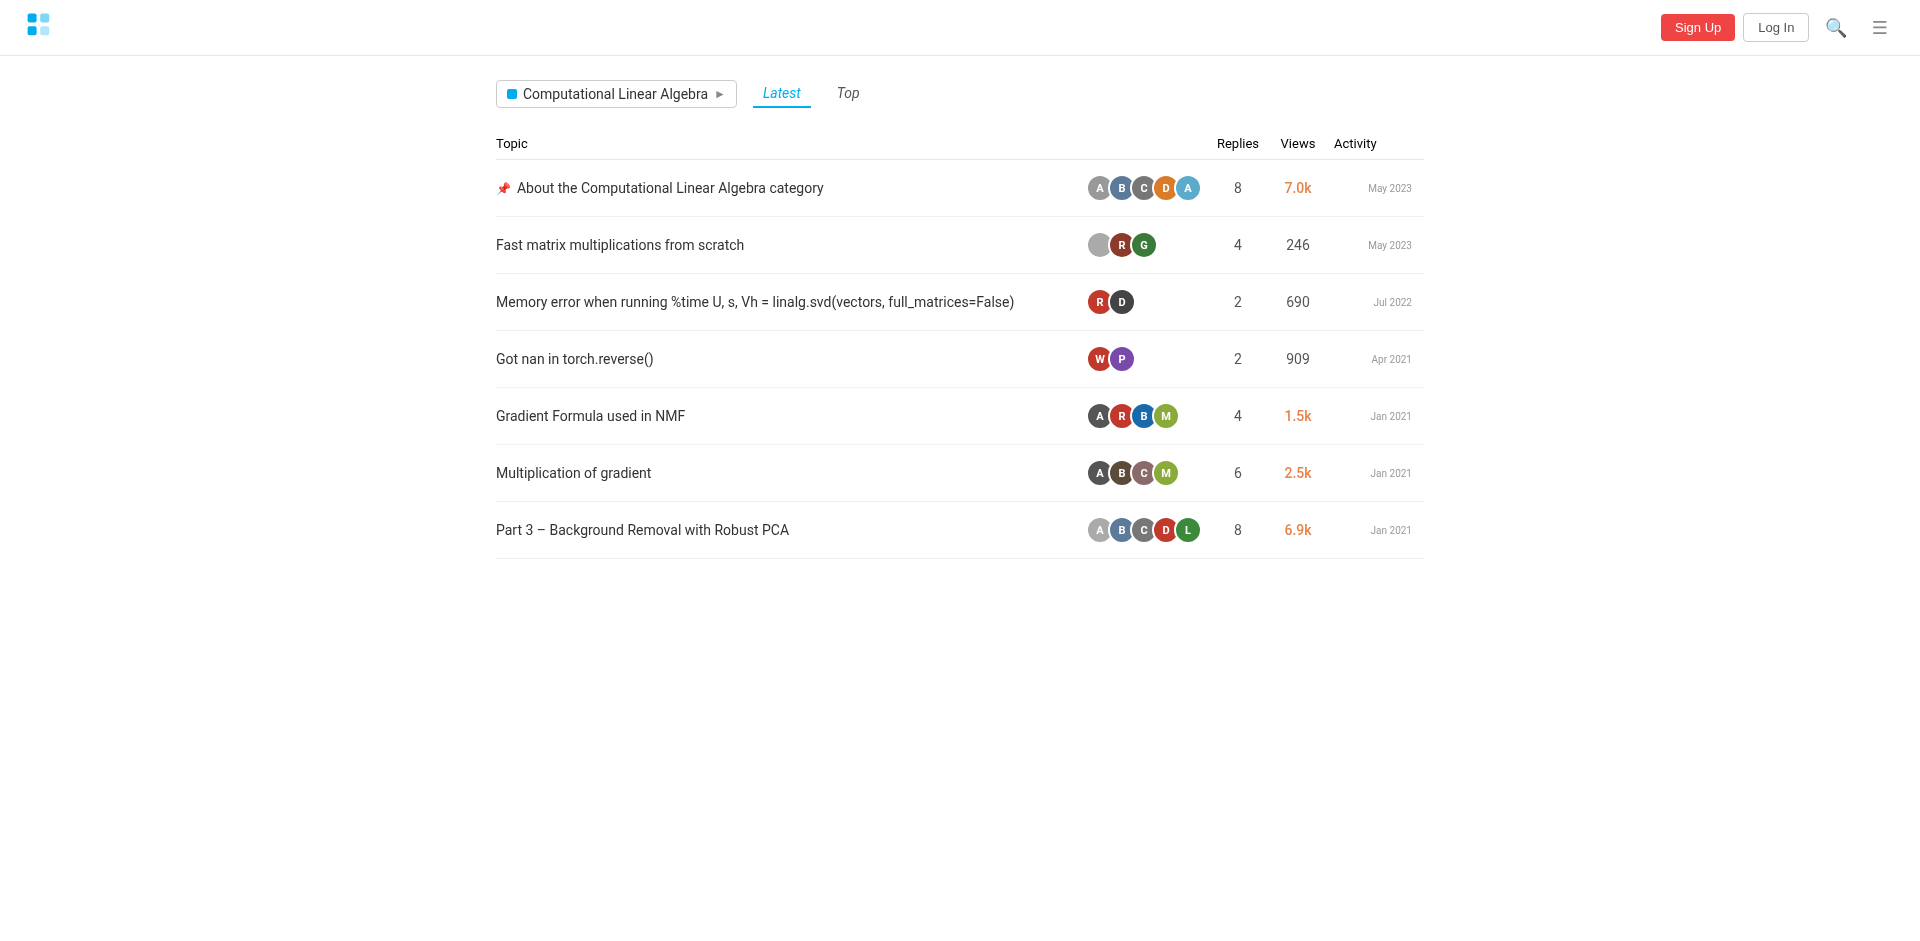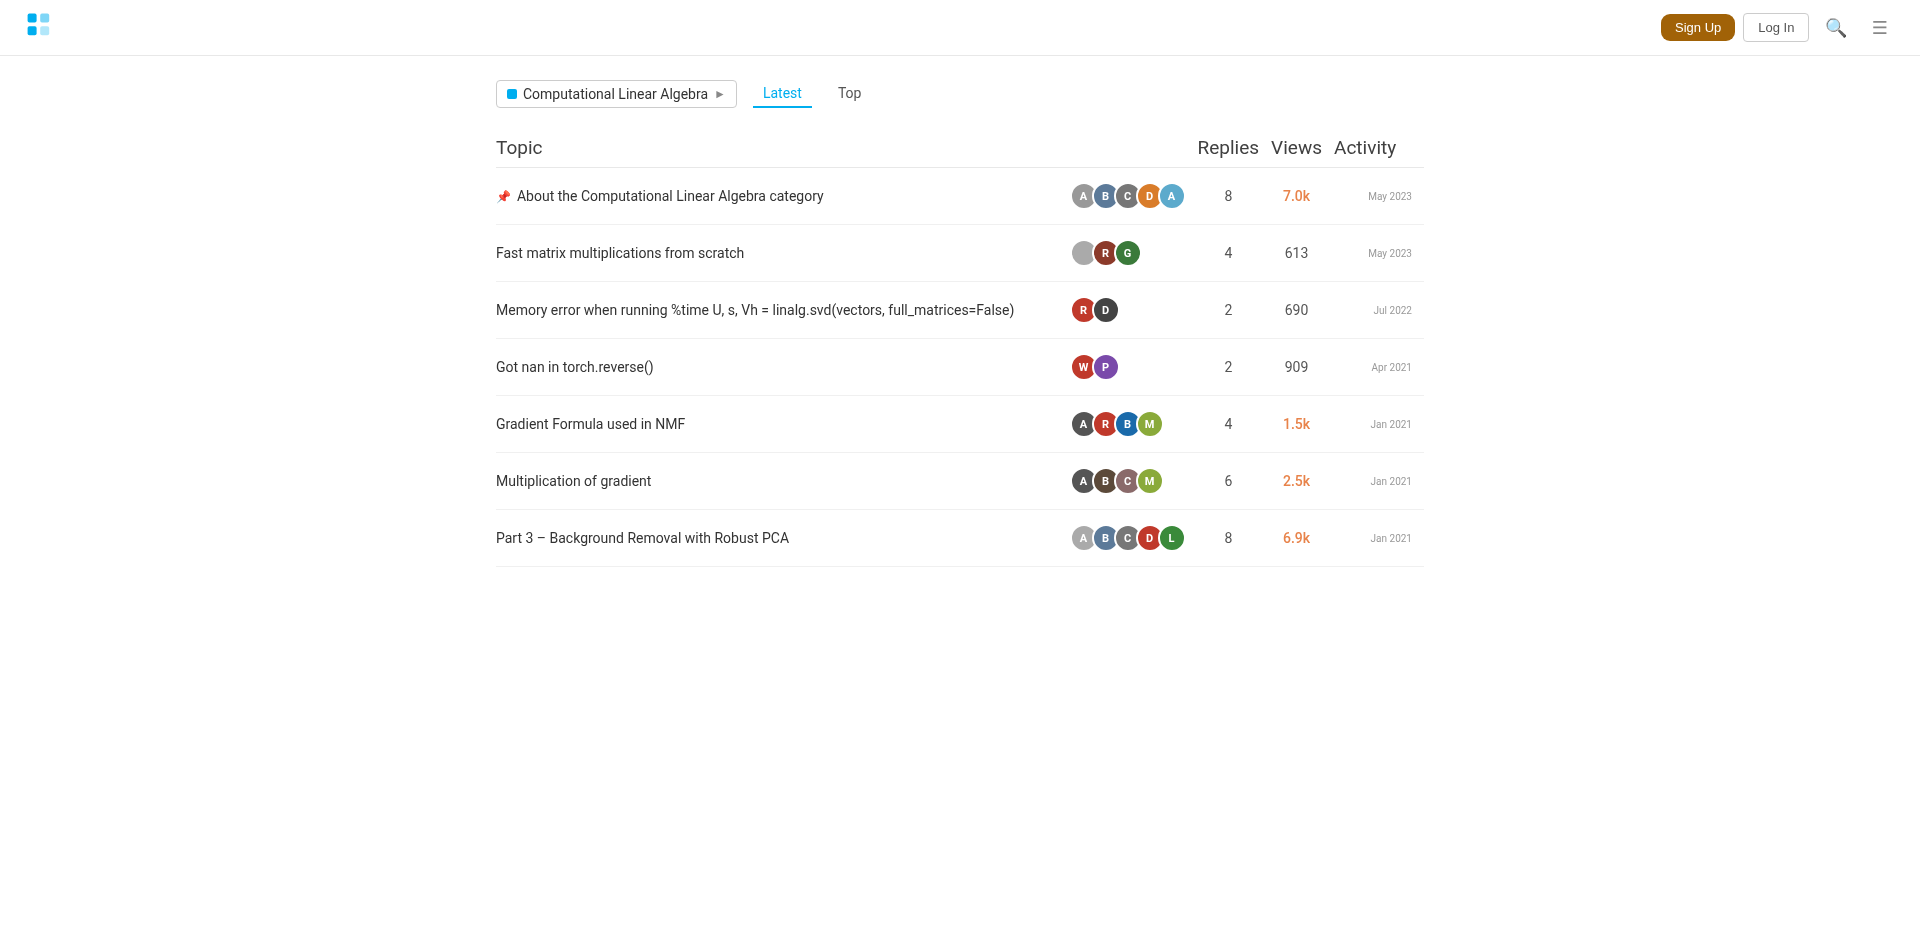--- a/index.html
+++ b/index.html
@@ -25,24 +25,24 @@
     .logo-icon {
       width: 36px;
       height: 36px;
     }
     .nav-right {
       display: flex;
       align-items: center;
       gap: 8px;
     }
     .btn-signup {
-      background: #a16207;
+      background: #ef4444;
       color: #fff;
       border: none;
-      border-radius: 9px;
+      border-radius: 4px;
       padding: 6px 14px;
       cursor: pointer;
       font-size: 13px;
       font-weight: 500;
     }
     .btn-login {
       background: transparent;
       color: #555;
       border: 1px solid #ccc;
       border-radius: 4px;
@@ -96,39 +96,40 @@
       color: #888;
       font-size: 12px;
     }
     .tab {
       padding: 5px 10px;
       font-size: 14px;
       cursor: pointer;
       color: #555;
       border-bottom: 2px solid transparent;
       text-decoration: none;
+      font-style: italic;
     }
     .tab.active {
       color: #00aeef;
       border-bottom: 2px solid #00aeef;
     }
 
     
     .topic-table {
       width: 100%;
       border-collapse: collapse;
     }
     .topic-table thead tr {
       border-bottom: 1px solid #e8e8e8;
     }
     .topic-table th {
       text-align: left;
-      color: #404040;
+      color: #000000;
       font-weight: 400;
-      font-size: 19px;
+      font-size: 13px;
       padding: 8px 12px 8px 0;
     }
     .topic-table th.num { text-align: center; }
     .topic-table tbody tr {
       border-bottom: 1px solid #f0f0f0;
     }
     .topic-table td {
       padding: 14px 12px 14px 0;
       vertical-align: middle;
     }
@@ -242,21 +243,21 @@
             </div>
           </td>
           <td class="td-avatars">
             <div class="avatar-group">
               <div class="avatar" style="background: rgb(170, 170, 170);"></div>
               <div class="avatar" style="background: rgb(140, 58, 42);">R</div>
               <div class="avatar" style="background: rgb(58, 122, 58);">G</div>
             </div>
           </td>
           <td class="td-num">4</td>
-          <td class="td-views">613</td>
+          <td class="td-views">246</td>
           <td class="td-activity">May 2023</td>
         </tr>
         <tr>
           <td class="td-topic">
             <div class="topic-title">
               <span>Memory error when running %time U, s, Vh = linalg.svd(vectors, full_matrices=False)</span>
             </div>
           </td>
           <td class="td-avatars">
             <div class="avatar-group">

